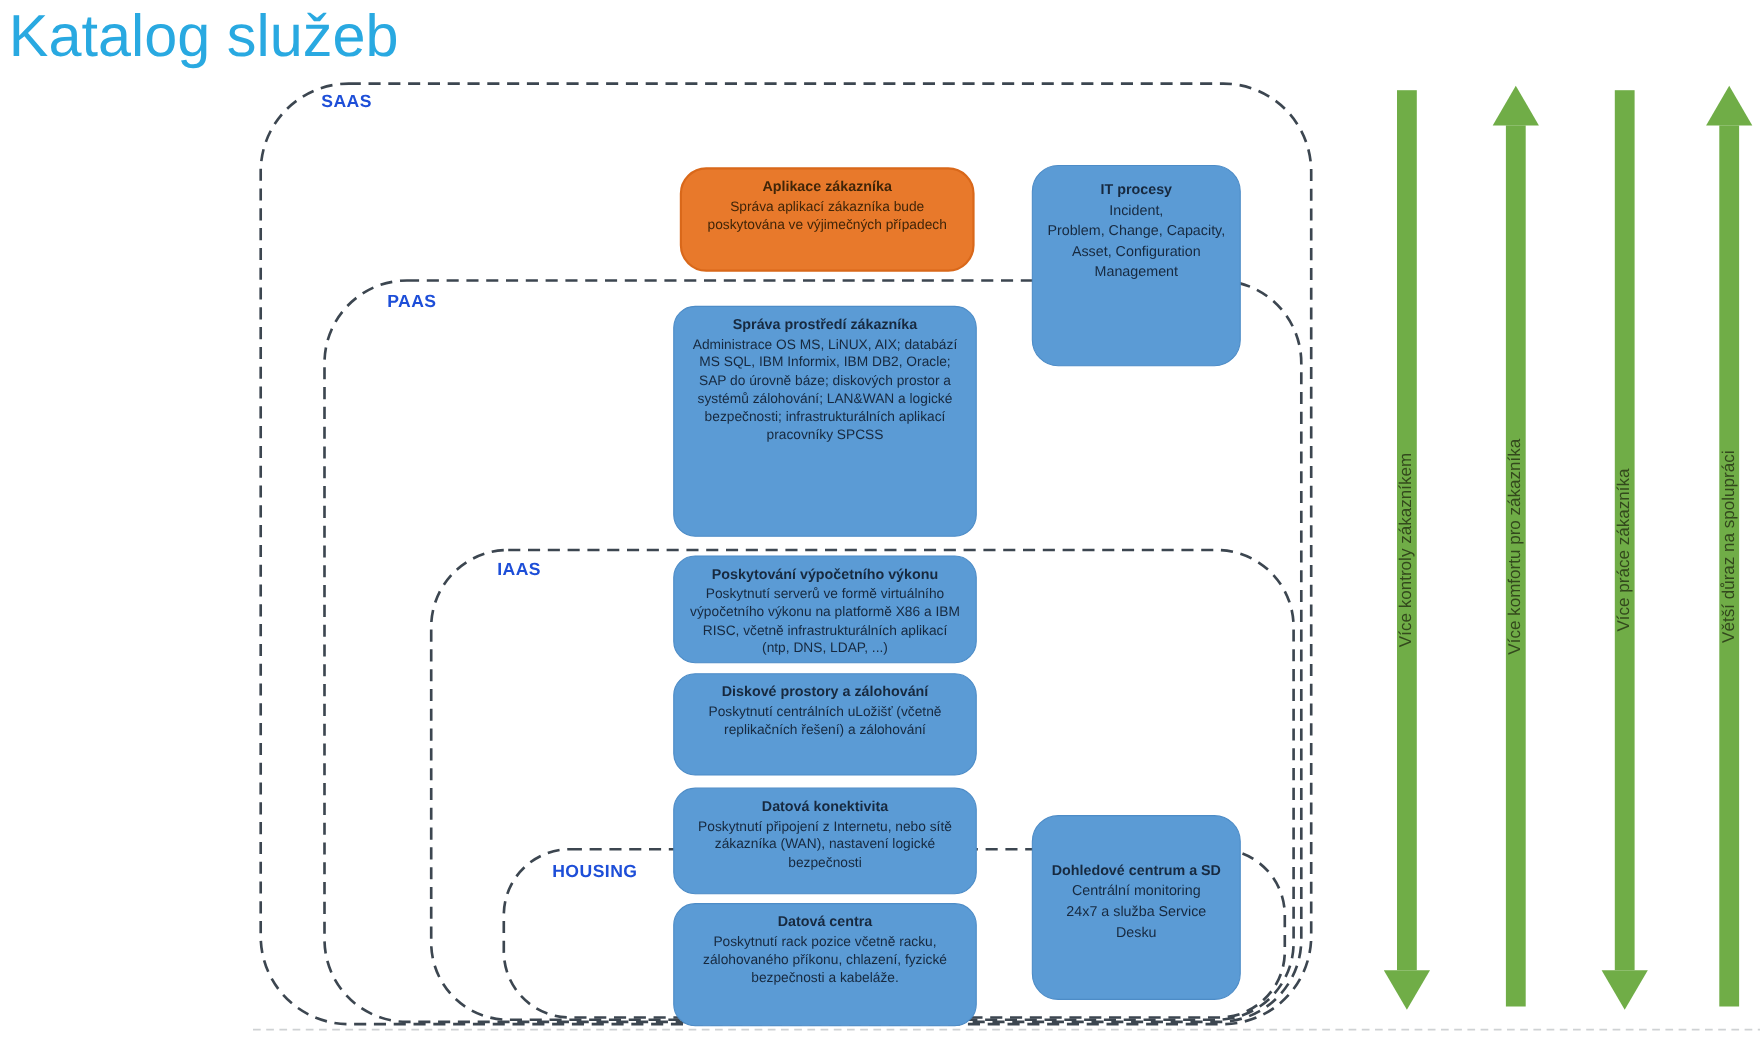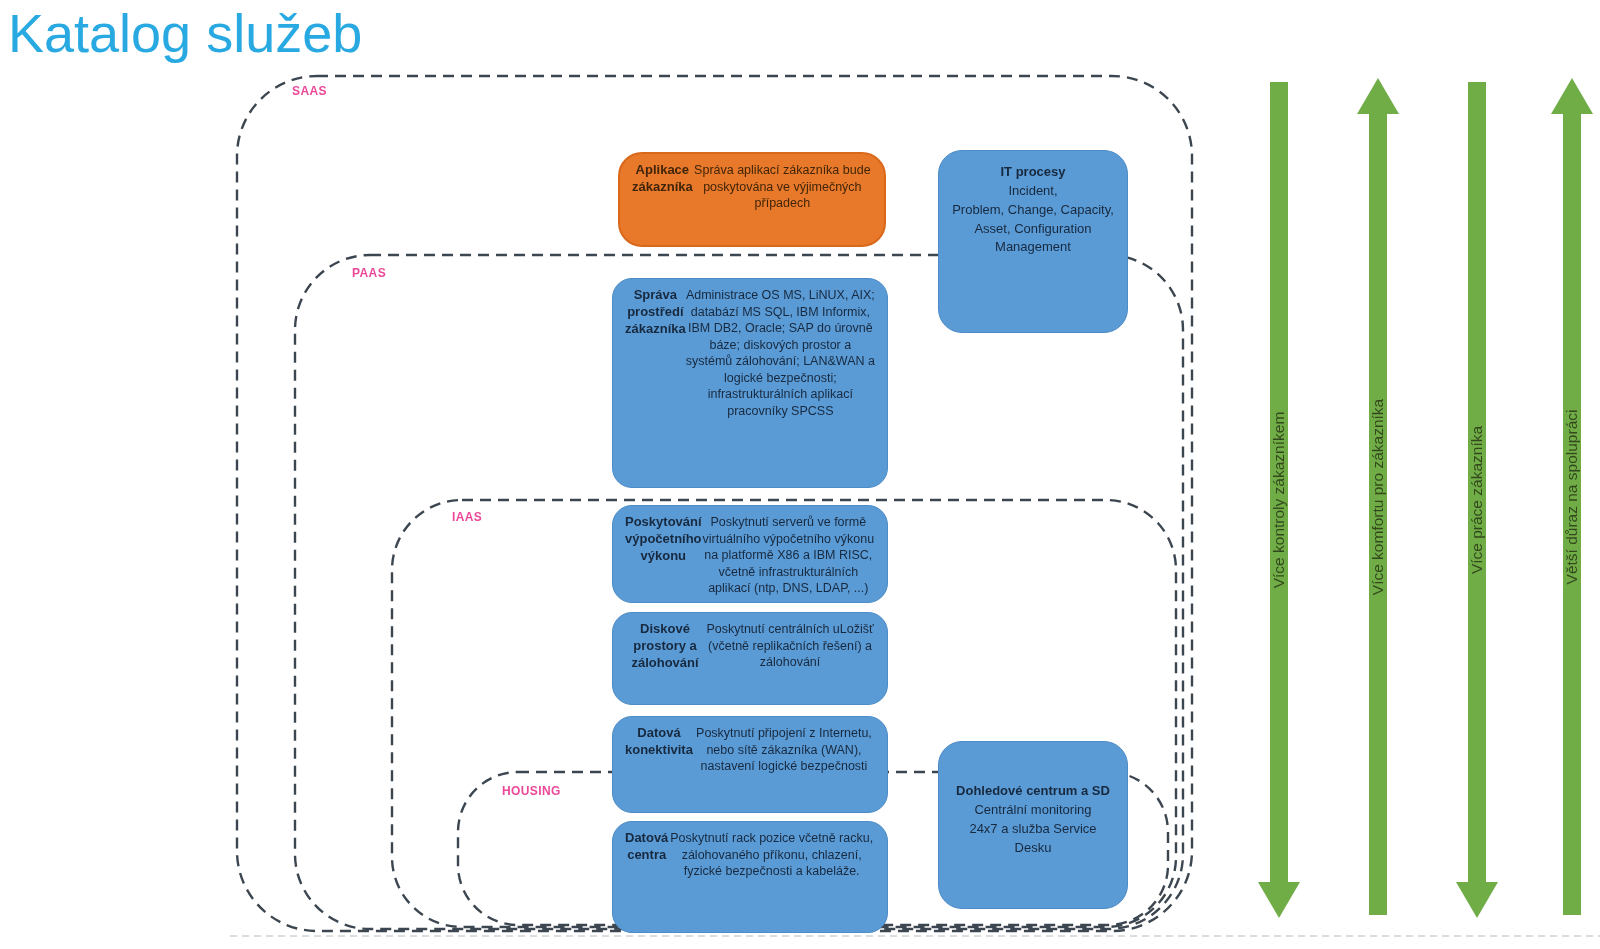--- a/index.html
+++ b/index.html
@@ -10,26 +10,26 @@
   .page-title{
     position:absolute; left:8px; top:2px;
     font-size:54px; font-weight:400; color:#29a9e1; letter-spacing:0;
   }
 
   .outlines{ position:absolute; left:0; top:0; }
   .dashrect{ fill:none; stroke:#3c4650; stroke-width:2.4; stroke-dasharray:11 7; }
   .baseline{ stroke:#cfd2d4; stroke-width:1.5; stroke-dasharray:7 5; }
 
   .layer-label{
-    position:absolute; font-size:12px; font-weight:bold; color:#ec4899; letter-spacing:.4px;
+    position:absolute; font-size:16px; font-weight:bold; color:#1d4ed8; letter-spacing:.4px;
   }
 
   .cbox{
     position:absolute; border-radius:20px; padding:8px 12px;
-    display:flex; flex-direction:row; justify-content:flex-end;
+    display:flex; flex-direction:column; justify-content:flex-start;
     text-align:center;
   }
   .cbox.blue{ background:#5b9bd5; border:1px solid #4d8cc7; color:#17293f; }
   .cbox.orange{ background:#e8792b; border:2px solid #d9681a; color:#402508; border-radius:24px; }
   .cbox .t{ font-weight:bold; font-size:13px; line-height:1.3; margin-bottom:1px; }
   .cbox .b{ font-size:12.5px; line-height:1.32; white-space:pre-line; }
 
   .rbox{
     position:absolute; left:938px; width:190px; border-radius:24px;
     background:#5b9bd5; border:1px solid #4d8cc7; color:#17293f;

